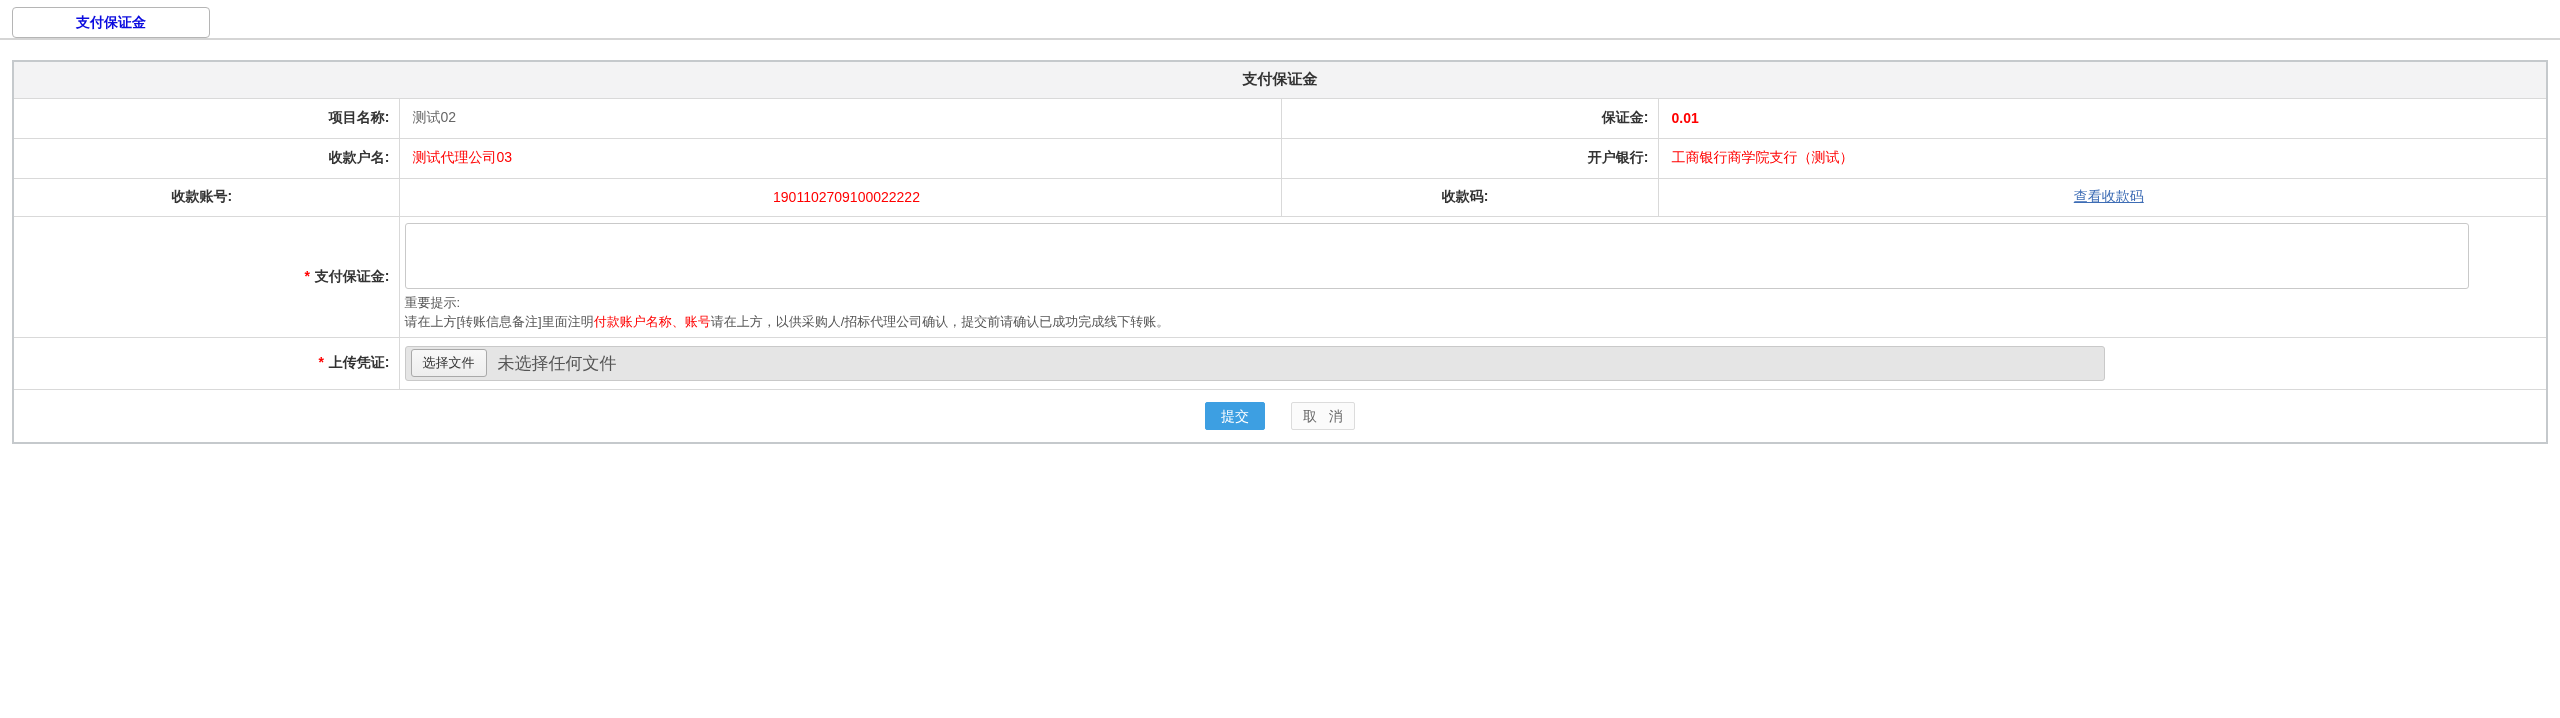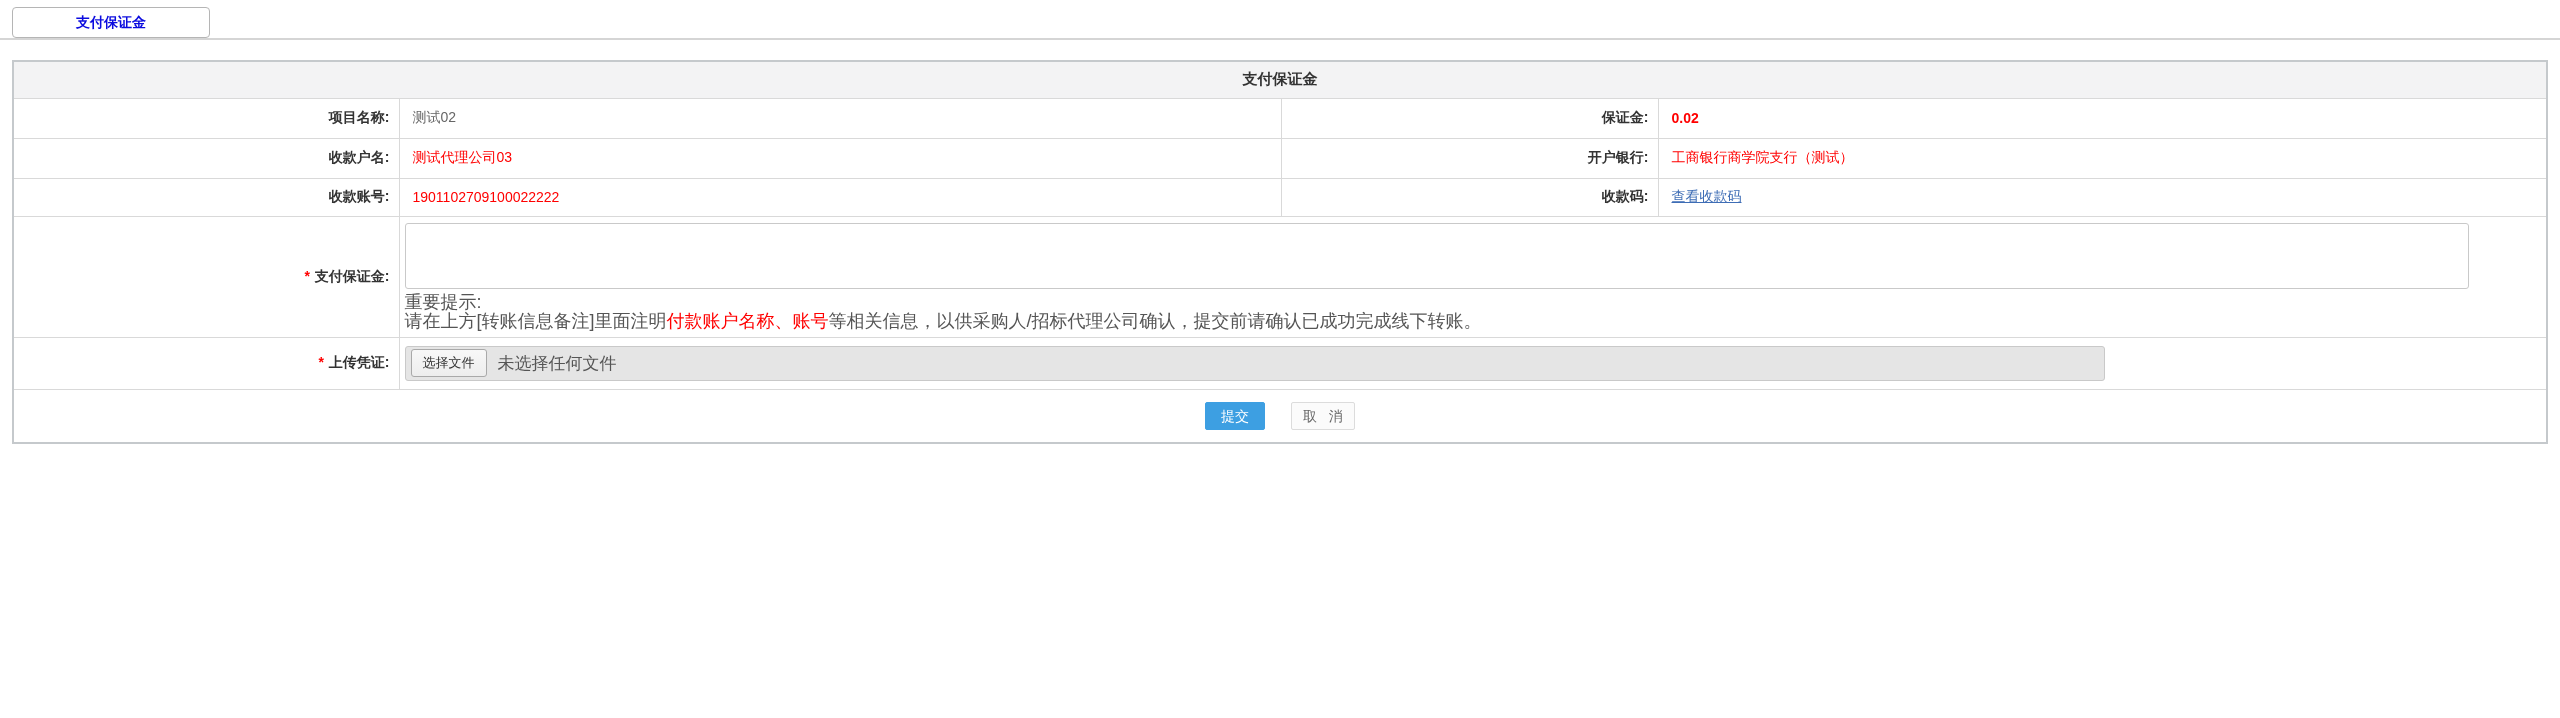--- a/index.html
+++ b/index.html
@@ -16,33 +16,33 @@
   .panel { margin:20px 12px 0 12px; }
   table.form { width:2534px; border-collapse:collapse; border:2px solid #c5c9cc; table-layout:fixed; }
   col.c-lbl1 { width:386px; } col.c-val1 { width:882px; }
   col.c-lbl2 { width:377px; } col.c-val2 { width:889px; }
   th.title-cell { height:37px; background:#f3f3f4; border:1px solid #d9d9d9;
     text-align:center; font-size:15px; font-weight:bold; color:#333; }
   td { border:1px solid #d9d9d9; font-size:14px; vertical-align:middle; background:#fff; }
   td.lbl { text-align:right; padding-right:9px; color:#333; font-weight:bold; white-space:nowrap; }
   td.val { text-align:left; padding-left:13px; color:#666; }
   tr.r40 td { height:40px; }
-  tr.r38 td { height:38px; }
+  tr.r38 td { height:38px;text-align:center; }
 
   .red { color:#ff0000; }
   .red-bold { color:#ff0000; font-weight:bold; }
   .req { color:#ff0000; font-weight:bold; margin-right:5px; }
   a.qr-link { color:#3e6db5; text-decoration:underline; cursor:pointer; }
 
   
   td.remark-cell { padding:6px 0 6px 5px; }
   textarea.remark { display:block; width:2064px; height:66px; border:1px solid #c9c9c9;
     border-radius:3px; resize:none; outline:none; padding:4px 6px;
     font-family:"Liberation Sans","DejaVu Sans",sans-serif; font-size:14px; color:#555; }
-  .hint { margin-top:4px; font-size:18px; color:#555; line-height:19px; }
+  .hint { margin-top:4px; font-size:13px; color:#555; line-height:19px; }
 
   
   td.upload-cell { padding:6px 0 6px 5px; height:52px; }
   .filebox { width:1700px; height:35px; border:1px solid #c9c9c9; border-radius:3px;
     display:flex; align-items:center; padding-left:5px; background:#e5e5e5; }
   .file-btn { display:inline-block; padding:4px 11px; font-size:13px; color:#333;
     background:linear-gradient(#f8f8f8,#ededed); border:1px solid #a9a9a9; border-radius:3px; cursor:pointer; }
   .file-status { margin-left:11px; font-size:17px; color:#555; }
 
   
@@ -71,21 +71,21 @@
 
     <tbody>
         <tr>
       <th class="title-cell" colspan="4">支付保证金</th>
     </tr>
 
     <tr class="r40">
       <td class="lbl">项目名称:</td>
       <td class="val">测试02</td>
       <td class="lbl">保证金:</td>
-      <td class="val"><span class="red-bold">0.02</span></td>
+      <td class="val"><span class="red-bold">0.01</span></td>
     </tr>
 
     <tr class="r40">
       <td class="lbl">收款户名:</td>
       <td class="val"><span class="red">测试代理公司03</span></td>
       <td class="lbl">开户银行:</td>
       <td class="val"><span class="red">工商银行商学院支行（测试）</span></td>
     </tr>
 
     <tr class="r38">
@@ -96,21 +96,21 @@
     </tr>
 
     <tr>
       <td class="lbl">
         <span class="req">*</span><span>支付保证金:</span>
       </td>
       <td class="remark-cell" colspan="3">
         <textarea class="remark" value="" style=""></textarea>
         <div class="hint">
           <div>重要提示:</div>
-          <div><span>请在上方[转账信息备注]里面注明</span><span class="red">付款账户名称、账号</span><span>等相关信息，以供采购人/招标代理公司确认，提交前请确认已成功完成线下转账。</span></div>
+          <div><span>请在上方[转账信息备注]里面注明</span><span class="red">付款账户名称、账号</span><span>请在上方，以供采购人/招标代理公司确认，提交前请确认已成功完成线下转账。</span></div>
         </div>
       </td>
     </tr>
 
     <tr>
       <td class="lbl">
         <span class="req">*</span><span>上传凭证:</span>
       </td>
       <td class="upload-cell" colspan="3">
         <div class="filebox">

